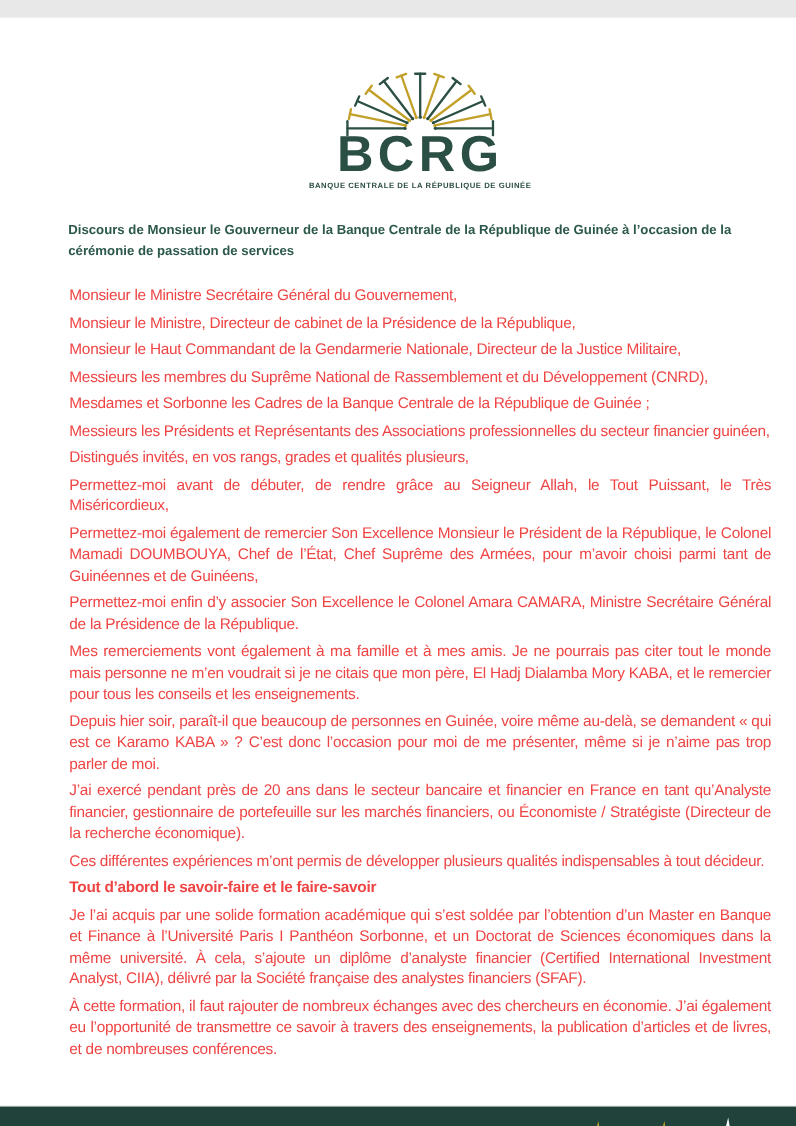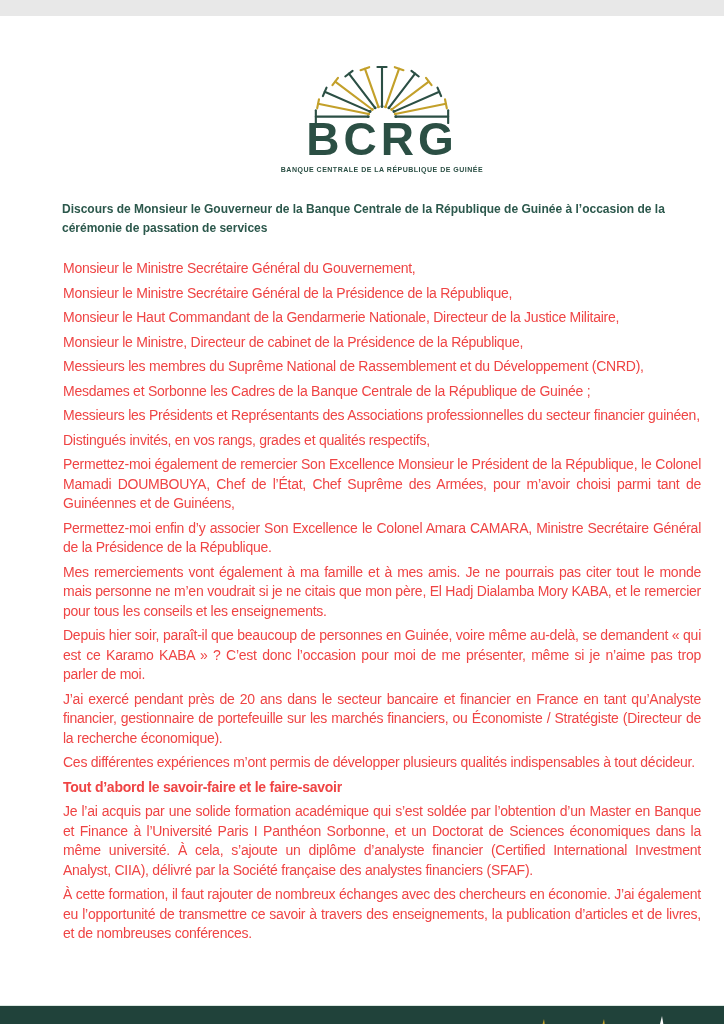--- a/index.html
+++ b/index.html
@@ -123,27 +123,27 @@
         <circle cx="105" cy="66" r="1.6" fill="#2b4f44"></circle>
       </svg>
     <div class="logo-acronym" id="logo-acronym" style="color: rgb(43, 79, 68);">BCRG</div>
     <div class="logo-caption" id="logo-caption" style="color: rgb(43, 79, 68);">BANQUE CENTRALE DE LA RÉPUBLIQUE DE GUINÉE</div>
   </header>
 
   <h1 class="title" id="doc-title" style="color: rgb(44, 88, 76);">Discours de Monsieur le Gouverneur de la Banque Centrale de la République de Guinée à l’occasion de la cérémonie de passation de services</h1>
 
   <main class="content" id="content">
       <p class="para">Monsieur le Ministre Secrétaire Général du Gouvernement,</p>
-      <p class="para">Monsieur le Ministre Secrétaire Général de la Présidence de la République,</p>
+      <p class="para">Monsieur le Ministre, Directeur de cabinet de la Présidence de la République,</p>
       <p class="para">Monsieur le Haut Commandant de la Gendarmerie Nationale, Directeur de la Justice Militaire,</p>
-      <p class="para">Monsieur le Ministre, Directeur de cabinet de la Présidence de la République,</p>
       <p class="para">Messieurs les membres du Suprême National de Rassemblement et du Développement (CNRD),</p>
       <p class="para">Mesdames et Sorbonne les Cadres de la Banque Centrale de la République de Guinée ;</p>
       <p class="para">Messieurs les Présidents et Représentants des Associations professionnelles du secteur financier guinéen,</p>
-      <p class="para">Distingués invités, en vos rangs, grades et qualités respectifs,</p>
+      <p class="para">Distingués invités, en vos rangs, grades et qualités plusieurs,</p>
+      <p class="para">Permettez-moi avant de débuter, de rendre grâce au Seigneur Allah, le Tout Puissant, le Très Miséricordieux,</p>
       <p class="para">Permettez-moi également de remercier Son Excellence Monsieur le Président de la République, le Colonel Mamadi DOUMBOUYA, Chef de l’État, Chef Suprême des Armées, pour m’avoir choisi parmi tant de Guinéennes et de Guinéens,</p>
       <p class="para">Permettez-moi enfin d’y associer Son Excellence le Colonel Amara CAMARA, Ministre Secrétaire Général de la Présidence de la République.</p>
       <p class="para">Mes remerciements vont également à ma famille et à mes amis. Je ne pourrais pas citer tout le monde mais personne ne m’en voudrait si je ne citais que mon père, El Hadj Dialamba Mory KABA, et le remercier pour tous les conseils et les enseignements.</p>
       <p class="para">Depuis hier soir, paraît-il que beaucoup de personnes en Guinée, voire même au-delà, se demandent « qui est ce Karamo KABA » ? C’est donc l’occasion pour moi de me présenter, même si je n’aime pas trop parler de moi.</p>
       <p class="para">J’ai exercé pendant près de 20 ans dans le secteur bancaire et financier en France en tant qu’Analyste financier, gestionnaire de portefeuille sur les marchés financiers, ou Économiste / Stratégiste (Directeur de la recherche économique).</p>
       <p class="para">Ces différentes expériences m’ont permis de développer plusieurs qualités indispensables à tout décideur.</p>
       <p class="para bold">Tout d’abord le savoir-faire et le faire-savoir</p>
       <p class="para">Je l’ai acquis par une solide formation académique qui s’est soldée par l’obtention d’un Master en Banque et Finance à l’Université Paris I Panthéon Sorbonne, et un Doctorat de Sciences économiques dans la même université. À cela, s’ajoute un diplôme d’analyste financier (Certified International Investment Analyst, CIIA), délivré par la Société française des analystes financiers (SFAF).</p>
       <p class="para">À cette formation, il faut rajouter de nombreux échanges avec des chercheurs en économie. J’ai également eu l’opportunité de transmettre ce savoir à travers des enseignements, la publication d’articles et de livres, et de nombreuses conférences.</p>
     </main>

